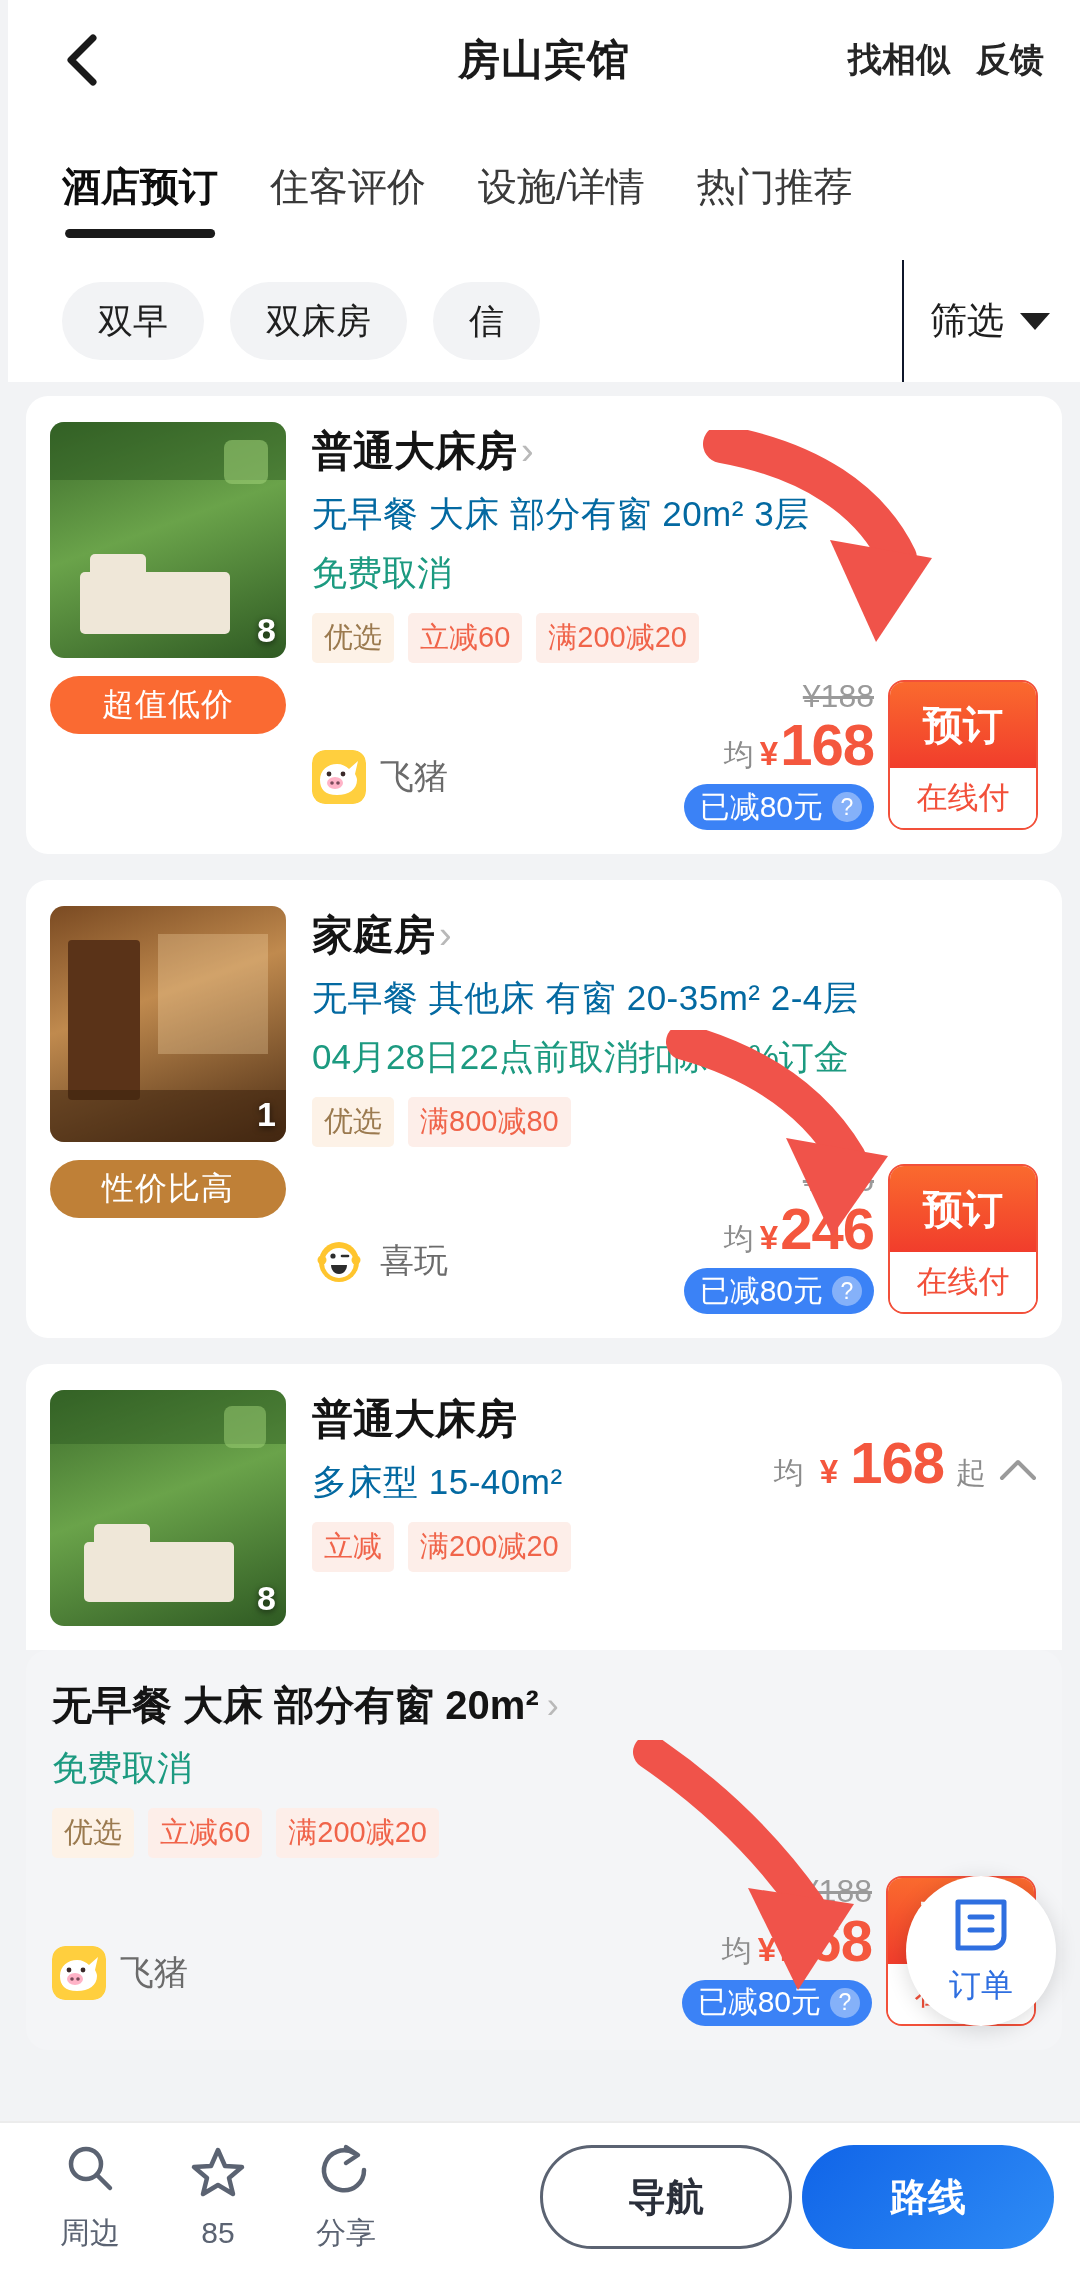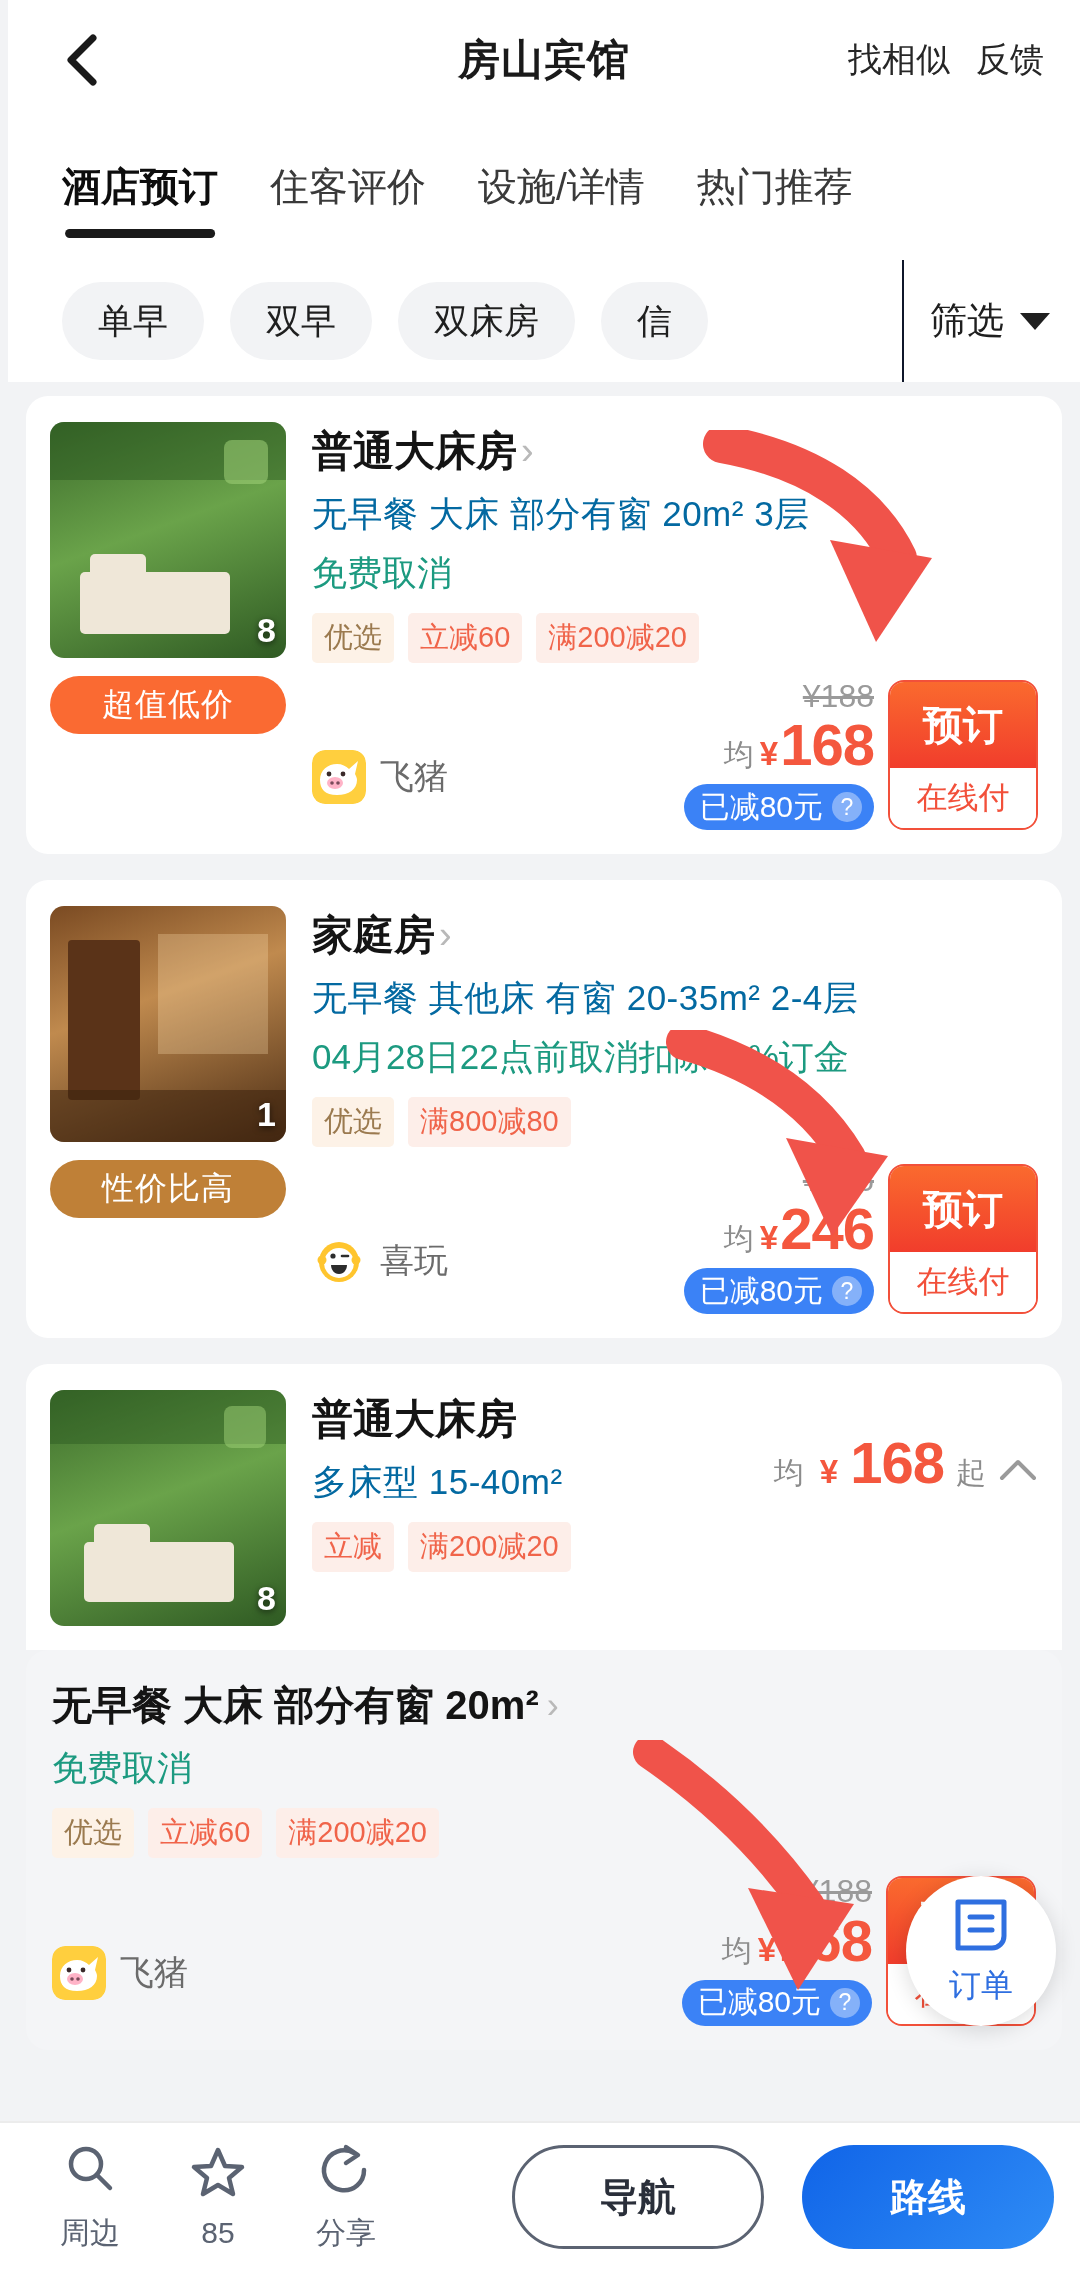--- a/index.html
+++ b/index.html
@@ -22,21 +22,21 @@
   }
   .back-btn svg { display: block; }
   .header-title {
     position: absolute; left: 0; right: 0; text-align: center;
     font-size: 42px; font-weight: bold; color: #1a1a1a; letter-spacing: 1px;
   }
   .header-actions {
     position: absolute; right: 36px; top: 50%; transform: translateY(-50%);
     display: flex; gap: 26px; align-items: center;
   }
-  .header-action { font-size: 34px; color: #262626; }
+  .header-action { font-size: 34px; color: #262626; font-weight: bold; }
 
   
   .tabs {
     height: 140px; background: #ffffff; display: flex; align-items: center;
     padding-left: 54px; gap: 52px; position: relative;
   }
   .tab { position: relative; font-size: 39px; color: #3a3a3a; padding-bottom: 6px; }
   .tab.active { color: #0d0d0d; font-weight: bold; }
   .tab.active::after {
     content: ""; position: absolute; left: 50%; transform: translateX(-50%);
@@ -168,21 +168,21 @@
   .fab .lbl { font-size: 32px; color: #2f6fe0; }
 
   
   .bottombar {
     position: absolute; left: 0; bottom: 0; width: 1080px; height: 150px;
     background: #ffffff; border-top: 2px solid #ececec;
     display: flex; align-items: center; padding: 0 26px; gap: 0;
   }
   .bnav { width: 128px; display: flex; flex-direction: column; align-items: center; gap: 16px; }
   .bnav .lbl { font-size: 30px; color: #5b6372; }
-  .bbtns { margin-left: auto; display: flex; gap: 38px; align-items: flex-start; }
+  .bbtns { margin-left: auto; display: flex; gap: 10px; align-items: flex-start; }
   .btn-outline {
     width: 252px; height: 104px; border-radius: 54px; border: 3px solid #5b6372;
     background: #fff; color: #2a2f3a; font-size: 38px; font-weight: bold;
     display: flex; align-items: center; justify-content: center;
   }
   .btn-primary {
     width: 252px; height: 104px; border-radius: 54px;
     background: linear-gradient(135deg,#1064e8 0%,#2f8cf5 100%);
     color: #fff; font-size: 38px; font-weight: bold;
     display: flex; align-items: center; justify-content: center;
@@ -215,21 +215,20 @@
 
   <div class="tabs">
     <div class="tab active">酒店预订</div>
     <div class="tab">住客评价</div>
     <div class="tab">设施/详情</div>
     <div class="tab">热门推荐</div>
   </div>
 
   <div class="filterbar">
     <div class="chip-scroll">
-      <div class="chip">单早</div>
       <div class="chip">双早</div>
       <div class="chip">双床房</div>
       <div class="chip">信</div>
     </div>
     <div class="filter-right">
       <span class="label">筛选</span>
       <span class="caret"></span>
     </div>
   </div>
 

